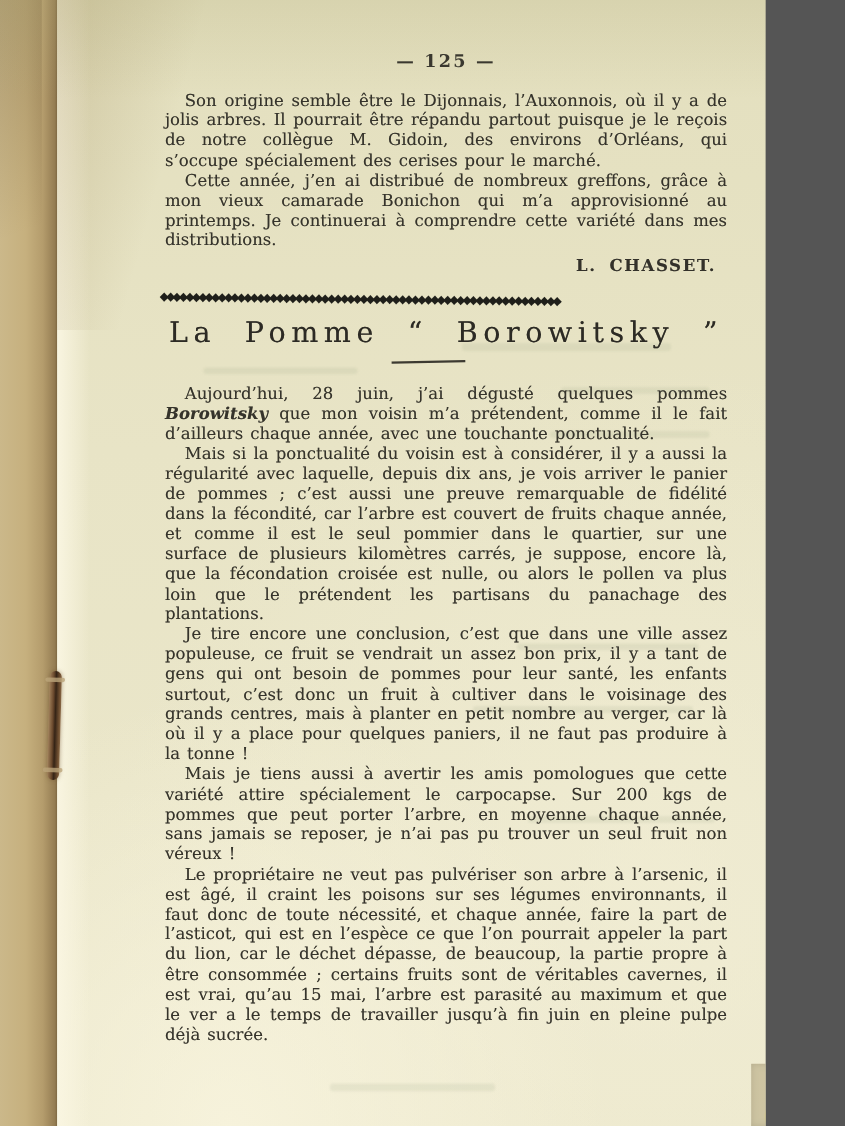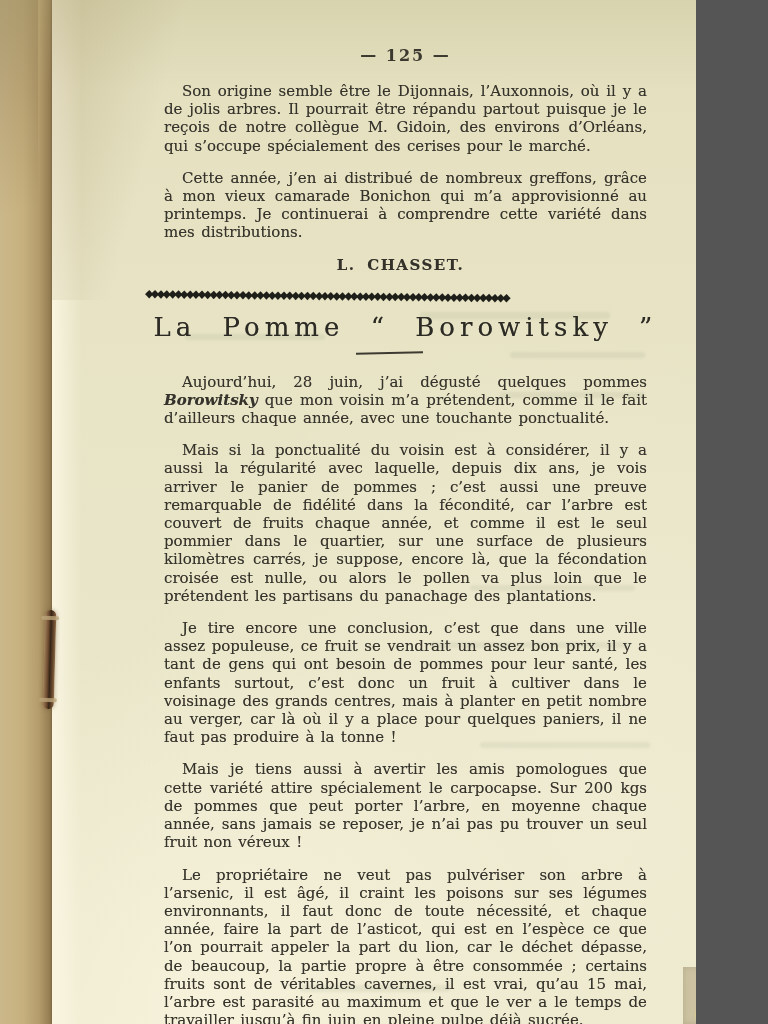--- a/index.html
+++ b/index.html
@@ -32,25 +32,25 @@
     background:#bca57a;opacity:.8;border-radius:2px;}
   .staple::before{top:6px;}
   .staple::after{bottom:7px;}
 
   
   .ghost{position:absolute;background:rgba(128,146,116,.12);border-radius:3px;filter:blur(1.2px);}
 
   .content{position:absolute;left:150px;top:46px;width:511px;}
   .page-number{text-align:center;font-size:16px;font-weight:bold;letter-spacing:2px;
     color:#3a382f;margin:0 0 17px 0;}
-  p.para{margin:14px;font-size:15px;line-height:18.2px;text-align:justify;
+  p.para{margin:0;font-size:15px;line-height:18.2px;text-align:justify;
     text-indent:18px;word-spacing:1.6px;color:#35332b;
     text-shadow:0 0 .5px rgba(53,51,43,.45);}
   p.para .it{font-style:italic;font-weight:bold;}
-  .sig{text-align:center;font-size:15px;letter-spacing:1.5px;word-spacing:5px;
+  .sig{text-align:right;font-size:15px;letter-spacing:1.5px;word-spacing:5px;
     padding-right:10px;margin-top:4px;color:#33312a;font-weight:bold;
     text-shadow:0 0 .5px rgba(53,51,43,.4);}
 
   .divider{margin:15px 0 0 -5px;width:526px;overflow:hidden;white-space:nowrap;
     font-family:"DejaVu Sans","Liberation Sans",sans-serif;
     font-size:11px;line-height:10px;letter-spacing:-2.6px;color:#1f1f1a;
     transform:rotate(0.65deg);transform-origin:left center;}
 
   .title{margin:13px 0 0 0;text-align:center;font-size:26px;font-weight:400;
     letter-spacing:5px;word-spacing:13px;color:#2c2a24;white-space:nowrap;

